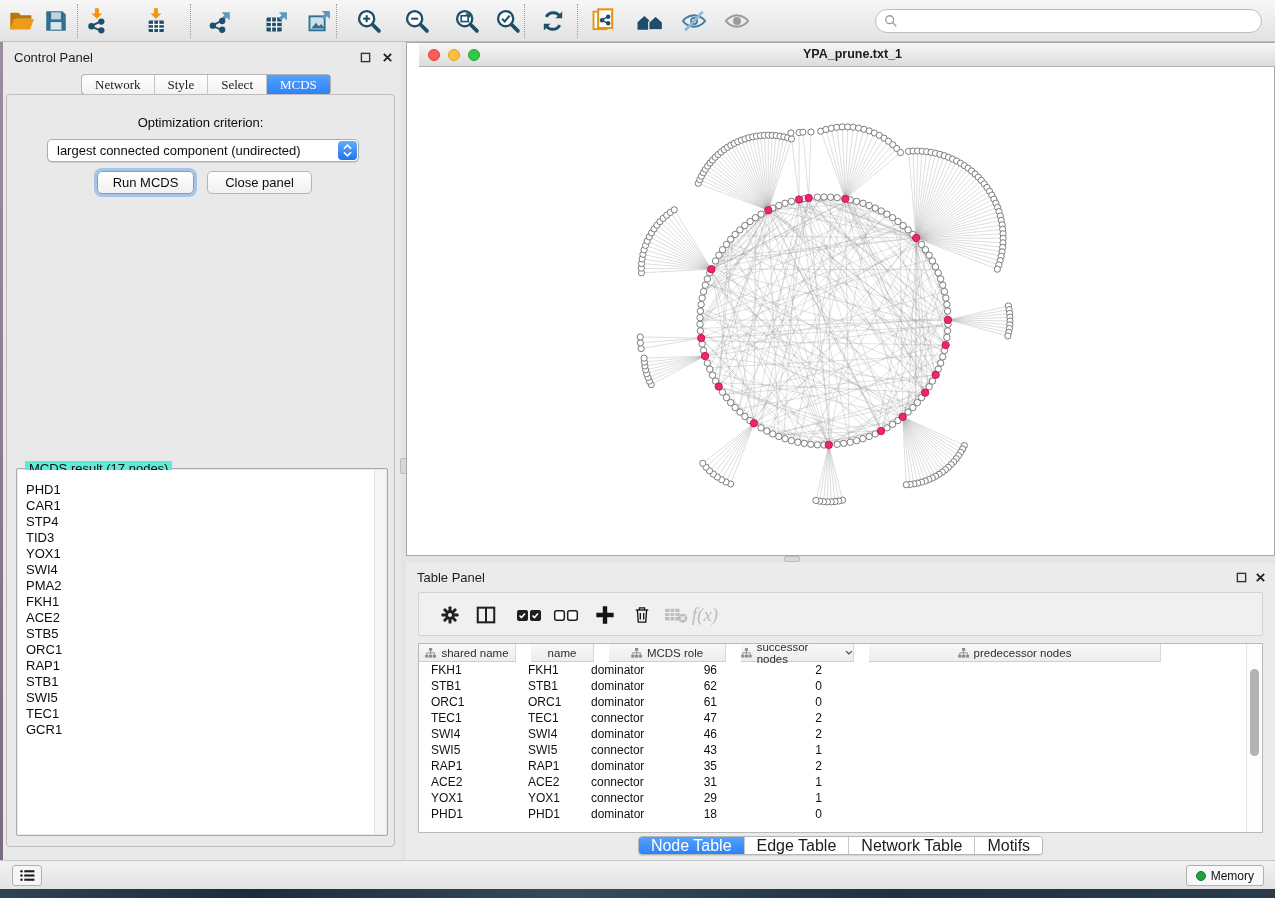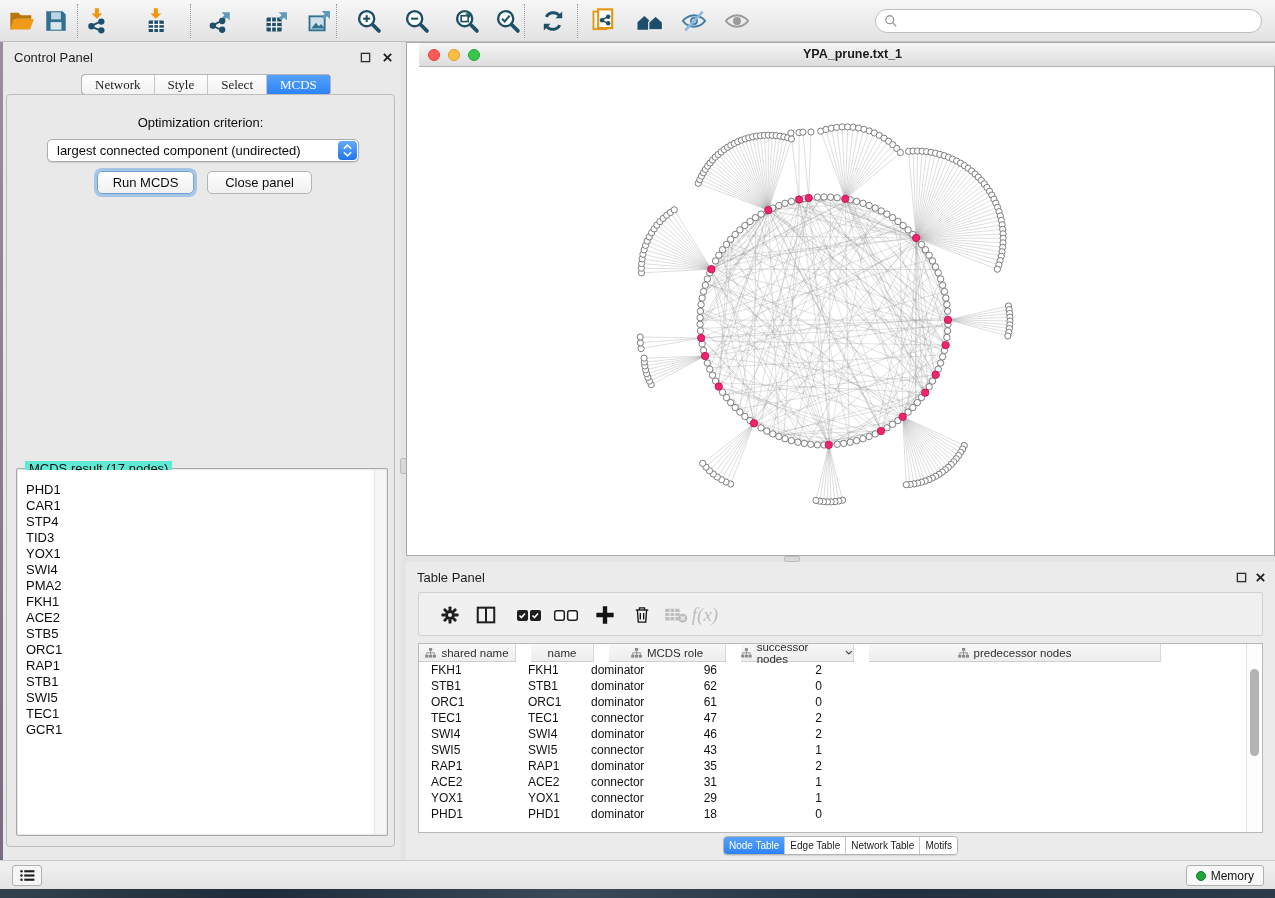--- a/index.html
+++ b/index.html
@@ -85,21 +85,21 @@
   .tbody { position:absolute; left:0; top:18px; width:682px; }
   .tr { display:flex; height:16px; align-items:center; }
   .td { font-size:12px; color:#111; white-space:nowrap; overflow:hidden; }
   .td.c0,.td.c1,.td.c2 { padding-left:12px; }
   .td.c3 { text-align:right; padding-right:92px; }
   .td.c4 { text-align:right; padding-right:279px; }
   #tbl-scroll { position:absolute; right:0; top:0; bottom:0; width:16px; background:#fdfdfd; border-left:1px solid #e3e3e3; }
   #tbl-thumb { position:absolute; left:3px; top:25px; width:9px; height:87px; background:#b3b3b3; border-radius:5px; }
   #tp-tabs { position:absolute; left:0; right:0; top:274px; display:flex; justify-content:center; }
   #tp-tabs .wrap { display:flex; border:1px solid #b4b4b4; border-radius:4px; overflow:hidden; height:19px; background:#fff; box-shadow:0 1px 1px rgba(0,0,0,.1); }
-  .seg2 { padding:0 5px; font-size:10px; color:#1c1c1c; display:flex; align-items:center; background:#fff; border-right:1px solid #c6c6c6; }
+  .seg2 { padding:0 12px; font-size:16px; color:#1c1c1c; display:flex; align-items:center; background:#fff; border-right:1px solid #c6c6c6; }
   .seg2:last-child { border-right:none; }
   .seg2.sel { background:linear-gradient(#54a2fc,#2e82f7); color:#fff; }
 
   
   #status-bar { position:absolute; left:0; top:860px; width:1275px; height:29px;
     background:linear-gradient(#f1f1f1,#e3e3e3); border-top:1px solid #c8c8c8; }
   #list-btn { position:absolute; left:12px; top:4px; width:30px; height:21px; background:#f6f6f6;
     border:1px solid #b0b0b0; border-radius:3px; display:flex; align-items:center; justify-content:center; }
   #memory-btn { position:absolute; right:11px; top:4px; height:21px; padding:0 9px; background:#f8f8f8;
     border:1px solid #b0b0b0; border-radius:3px; display:flex; align-items:center; gap:5px; font-size:12px; color:#111; }

